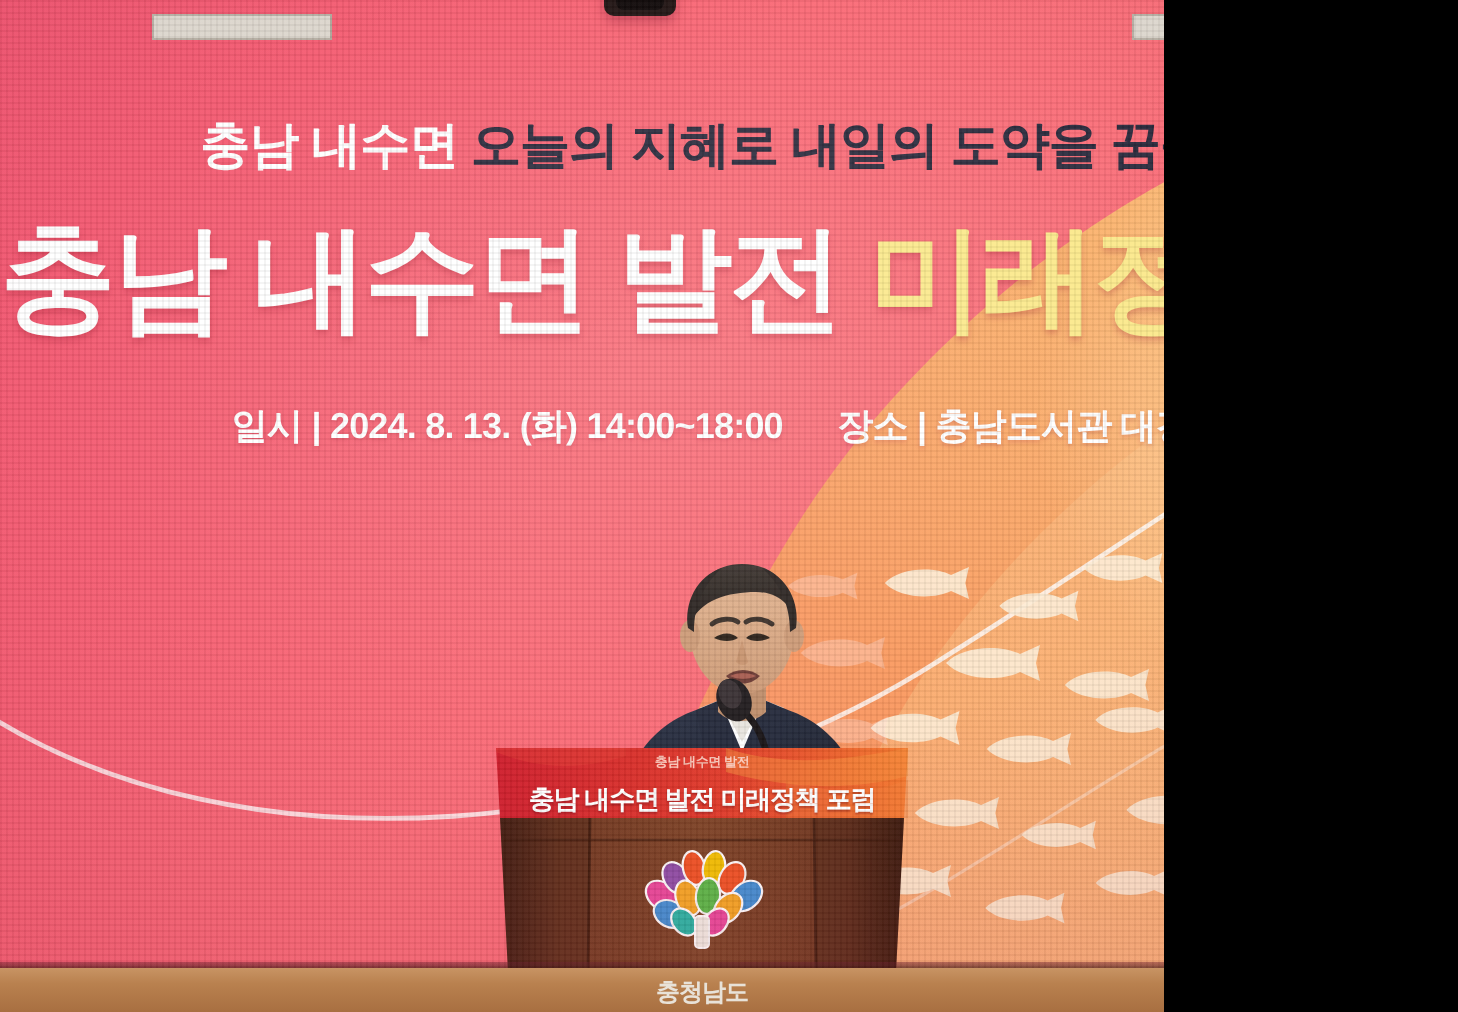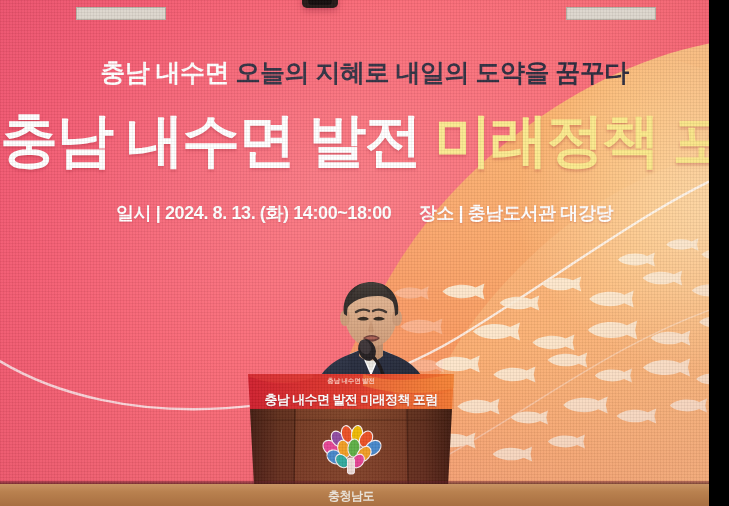--- a/index.html
+++ b/index.html
@@ -5,21 +5,21 @@
   html, body {
     margin: 0;
     padding: 0;
     background: #000;
   }
   body {
     font-family: "Liberation Sans", sans-serif;
   }
   #stage {
     position: relative;
-    width: 709px;
+    width: 582px;
     height: 506px;
     overflow: hidden;
     background: #15803d;
   }
 
   
   .screen {
     position: absolute;
     left: 0; top: 0;
     width: 729px; height: 484px;

